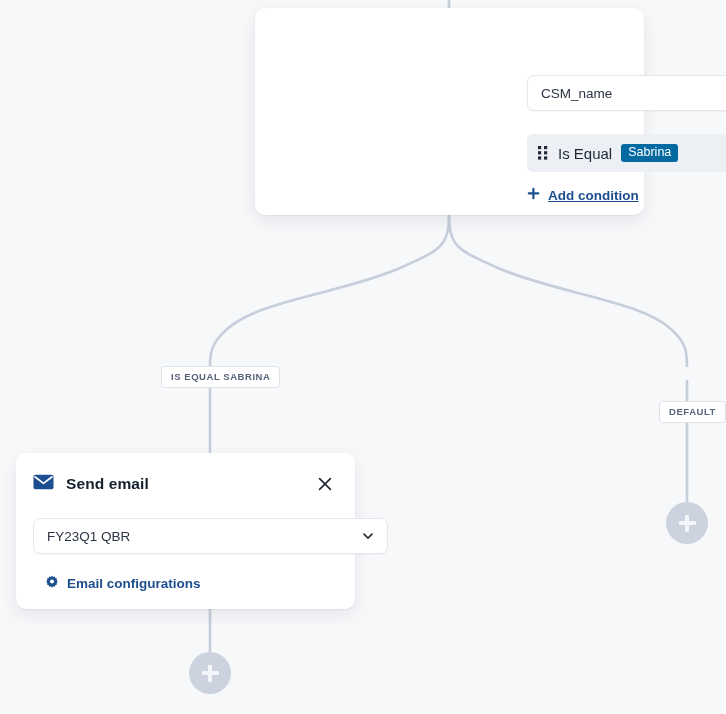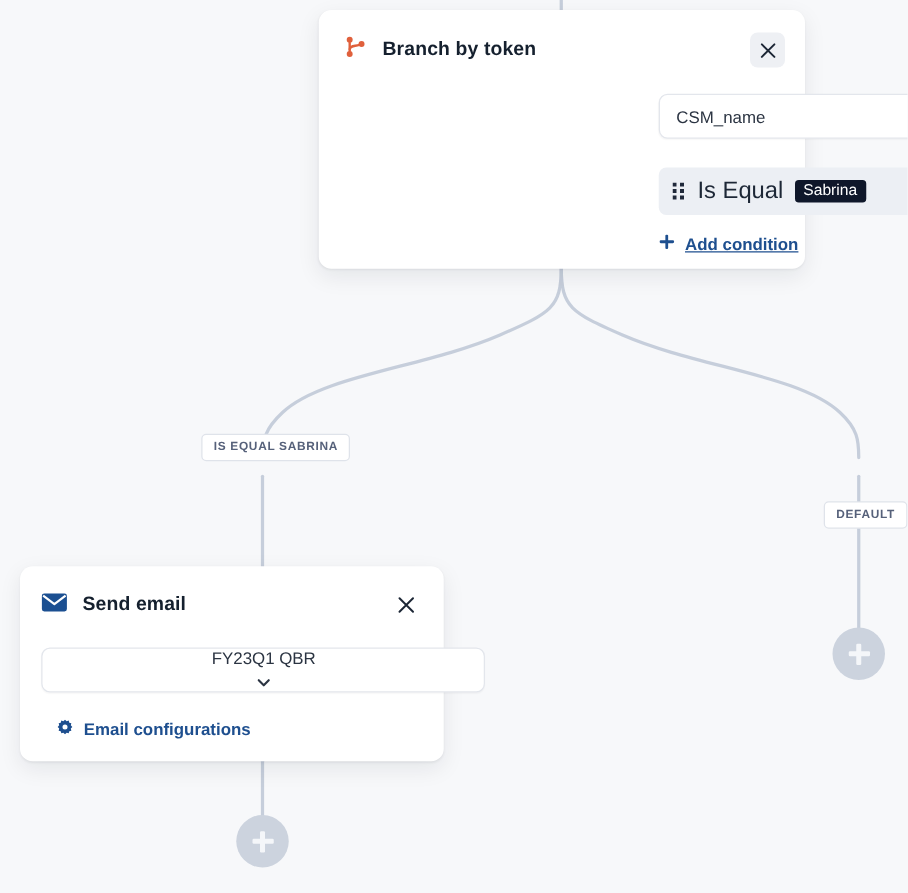--- a/index.html
+++ b/index.html
@@ -105,27 +105,27 @@
   }
   .drag-handle {
     flex: 0 0 auto;
     width: 10px;
     height: 14px;
     display: block;
     margin-right: 10px;
     cursor: grab;
   }
   .cond-label {
-    font-size: 19px;
+    font-size: 15px;
     color: #1d2736;
   }
   .chip {
     display: inline-block;
     margin-left: 9px;
-    background: #0f172a;
+    background: #0369a1;
     color: #ffffff;
     font-size: 12.5px;
     border-radius: 3px;
     padding: 2px 7px 3px;
     line-height: 1.1;
   }
   .cond-spacer { flex: 1 1 auto; }
 
   
   .link-row {
@@ -156,38 +156,38 @@
     left: 16px;
     top: 453px;
     width: 339px;
     height: 156px;
   }
   #email-card .card-head { padding: 17px 16px 0 17px; }
   #email-card .select { position: absolute; left: 33px; top: 518px; width: 355px; }
   #email-card .email-cfg { position: absolute; left: 34px; top: 575px; }
 
   
-  #email-card .select { left: 17px; top: 65px; width: 355px; flex-direction: column; }
+  #email-card .select { left: 17px; top: 65px; width: 355px; }
   #email-card .email-cfg { left: 29px; top: 122px; }
 
   
   .pill {
     position: absolute;
     background: #ffffff;
     border: 1px solid #dfe3ea;
     border-radius: 4px;
     font-size: 9.5px;
     font-weight: bold;
     letter-spacing: .55px;
     color: #56617a;
     padding: 4px 9px 5px;
     box-sizing: border-box;
     white-space: nowrap;
   }
-  #pill-left  { left: 161px; top: 347px; }
+  #pill-left  { left: 161px; top: 366px; }
   #pill-right { left: 659px; top: 357px; margin-top: 44px; }
 
   
   .add-node {
     position: absolute;
     width: 42px;
     height: 42px;
     border-radius: 50%;
     background: #ccd3de;
     display: flex;
@@ -230,37 +230,20 @@
       <path d="M210,381 L210,455"></path>
 
       <path d="M210,609 L210,653"></path>
 
       <path d="M687,381 L687,503"></path>
     </g>
   </svg>
 
   <div class="card" id="branch-card">
 
-    <div class="card-head">
-      <span>
-        <svg width="19" height="19" viewBox="0 0 20 20" fill="none">
-          <circle cx="5" cy="4" r="2.5" fill="#e0603c"></circle>
-          <circle cx="5" cy="16" r="2.5" fill="#e0603c"></circle>
-          <circle cx="15" cy="7.5" r="2.5" fill="#e0603c"></circle>
-          <path d="M5 6.5 L5 13.5" stroke="#e0603c" stroke-width="2" stroke-linecap="round"></path>
-          <path d="M5 12 C5 9 9 9.5 13 8.3" stroke="#e0603c" stroke-width="2" stroke-linecap="round" fill="none"></path>
-        </svg>
-      </span>
-      <span class="card-title">Branch by token</span>
-      <button class="icon-btn shaded" aria-label="close">
-        <svg width="13" height="13" viewBox="0 0 14 14" fill="none">
-          <path d="M1.6 1.6 L12.4 12.4 M12.4 1.6 L1.6 12.4" stroke="#1d2736" stroke-width="1.7" stroke-linecap="round"></path>
-        </svg>
-      </button>
-    </div>
 
     <div class="select">
       <span class="select-value">CSM_name</span>
 
     </div>
 
     <div class="cond-row">
       <span class="drag-handle">
         <svg width="10" height="14" viewBox="0 0 10 14" fill="#20293a">
           <rect x="0" y="0" width="3.2" height="3.2"></rect>

